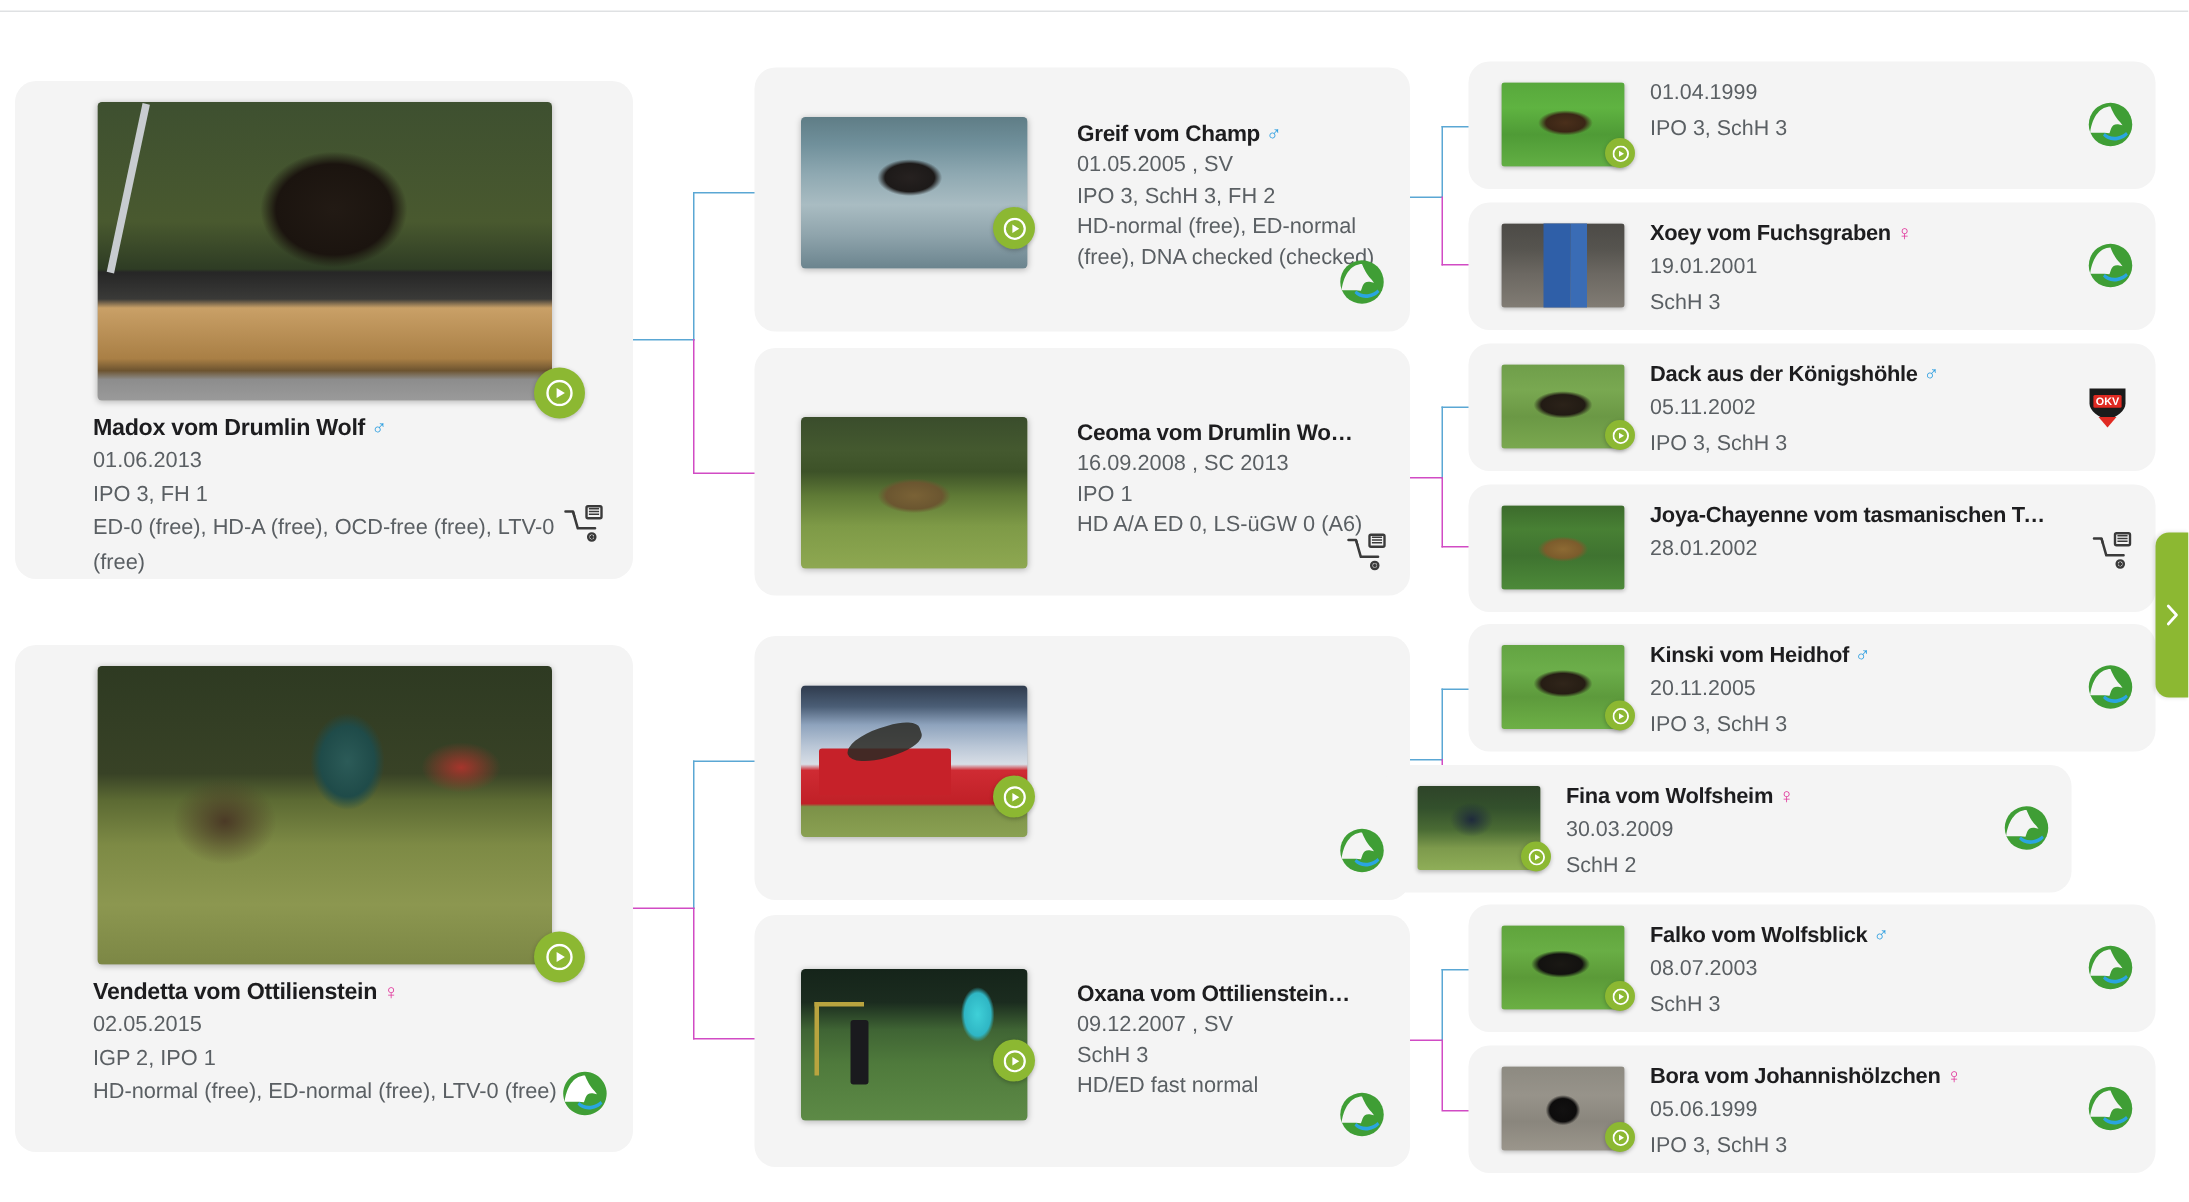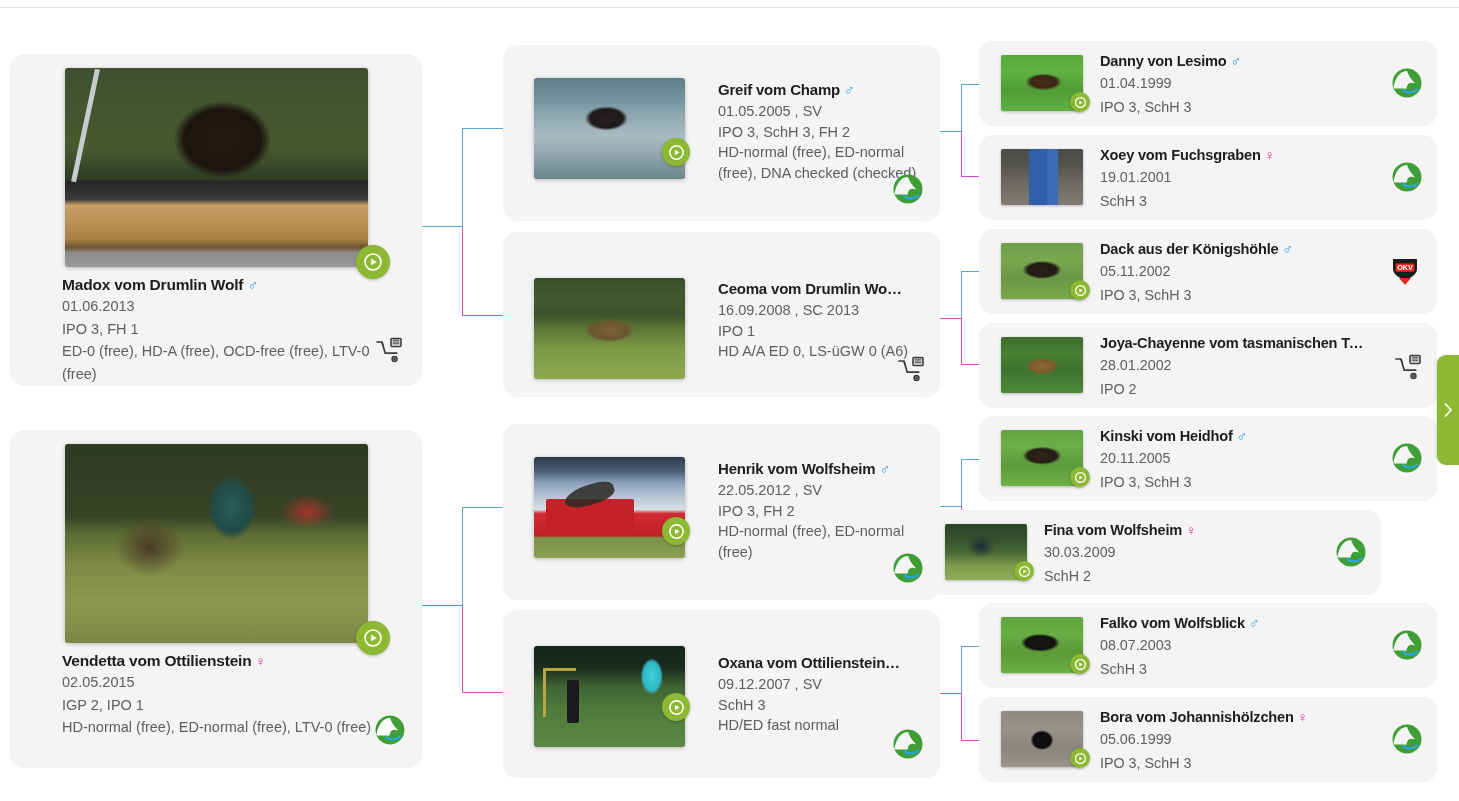--- a/index.html
+++ b/index.html
@@ -309,29 +309,20 @@
         #8da2bb;">
       <div style="position:absolute;left:8%;top:42%;width:58%;height:30%;background:#c62129;border-radius:2px;"></div>
       <div style="position:absolute;left:20%;top:28%;width:34%;height:20%;background:#2b2a24;border-radius:50% 40% 40% 50%;transform:rotate(-18deg);opacity:.85;"></div>
     </div>
     <div class="play" style="left:159px; top:93px; width:28px; height:28px;">
       <svg width="15" height="15" viewBox="0 0 18 18" aria-hidden="true">
           <circle cx="9" cy="9" r="8" fill="none" stroke="#ffffff" stroke-width="1.8"></circle>
           <path d="M7.1 5.6 L12.6 9 L7.1 12.4 Z" fill="#ffffff"></path>
         </svg>
     </div>
-    <div class="info">
-      <div class="dogname">
-        <span>Henrik vom Wolfsheim</span>
-        <span class="sex male">♂</span>
-      </div>
-      <div class="line">22.05.2012 , SV</div>
-      <div class="line">IPO 3, FH 2</div>
-      <div class="line">HD-normal (free), ED-normal (free)</div>
-    </div>
     <div class="badge" style="right:16px; bottom:12px;">
       <svg width="32" height="32" viewBox="0 0 32 32" aria-hidden="true">
         <circle cx="16" cy="16" r="14.5" fill="#3f9e35"></circle>
         <path d="M2.4 21.5 C4 9.5 10 4 16 4 C18 9 20 12 22.5 14.5 L24 16.5 L21.8 16 C19.2 15.4 17.2 16.4 16.4 18.6 L15.3 21.8 L12 21.5 Z" fill="#f4f4f4"></path>
         <path d="M12.2 21.6 C14 23.6 17.2 24.6 20.6 24 C23 23.6 25 22.4 26.4 21 L27.6 22.6 C25.6 25 22.2 26.6 18.4 26.6 C15.2 26.6 12.6 25.4 11 23.4 Z" fill="#2aa5e0"></path>
       </svg>
     </div>
   </div>
 
   <div class="card g2" style="left:503px; top:610px; height:168px;">
@@ -374,24 +365,20 @@
         radial-gradient(ellipse 26px 12px at 52% 48%, #4a2f1b 0%, #3b2616 50%, rgba(59,38,22,0) 70%),
         linear-gradient(to bottom, #58a83c 0%, #5fb341 30%, #4f9b36 62%, #62af44 100%),
         #5aa93e;"></div>
     <div class="play" style="left:91px; top:51px; width:20px; height:20px;">
       <svg width="11" height="11" viewBox="0 0 18 18" aria-hidden="true">
           <circle cx="9" cy="9" r="8" fill="none" stroke="#ffffff" stroke-width="2"></circle>
           <path d="M7.1 5.6 L12.6 9 L7.1 12.4 Z" fill="#ffffff"></path>
         </svg>
     </div>
     <div class="info">
-      <div class="dogname">
-        <span>Danny von Lesimo</span>
-        <span class="sex male">♂</span>
-      </div>
       <div class="line">01.04.1999</div>
       <div class="line">IPO 3, SchH 3</div>
     </div>
     <div class="badge" style="right:14px; top:26px;">
       <svg width="32" height="32" viewBox="0 0 32 32" aria-hidden="true">
         <circle cx="16" cy="16" r="14.5" fill="#3f9e35"></circle>
         <path d="M2.4 21.5 C4 9.5 10 4 16 4 C18 9 20 12 22.5 14.5 L24 16.5 L21.8 16 C19.2 15.4 17.2 16.4 16.4 18.6 L15.3 21.8 L12 21.5 Z" fill="#f4f4f4"></path>
         <path d="M12.2 21.6 C14 23.6 17.2 24.6 20.6 24 C23 23.6 25 22.4 26.4 21 L27.6 22.6 C25.6 25 22.2 26.6 18.4 26.6 C15.2 26.6 12.6 25.4 11 23.4 Z" fill="#2aa5e0"></path>
       </svg>
     </div>
@@ -457,21 +444,20 @@
       background:
         radial-gradient(ellipse 24px 12px at 50% 52%, #8d6a33 0%, #7c5c2c 50%, rgba(124,92,44,0) 70%),
         linear-gradient(to bottom, #3c6b2c 0%, #488034 28%, #3f7330 60%, #4d8a39 100%),
         #457c31;"></div>
     <div class="info">
       <div class="dogname">
         <span>Joya-Chayenne vom tasmanischen Teufe…</span>
         <span class="sex female"></span>
       </div>
       <div class="line">28.01.2002</div>
-      <div class="line">IPO 2</div>
     </div>
     <div class="badge" style="right:14px; top:30px;">
       <svg width="30" height="30" viewBox="0 0 30 30" aria-hidden="true">
         <path d="M3 6 h5 l3.2 11.2 h11.5" fill="none" stroke="#3a3a3a" stroke-width="1.7" stroke-linejoin="round" stroke-linecap="round"></path>
         <path d="M8 6 l1 3.5" fill="none" stroke="#3a3a3a" stroke-width="1.5"></path>
         <rect x="17" y="2.5" width="10" height="8" rx="1" fill="none" stroke="#3a3a3a" stroke-width="1.6"></rect>
         <path d="M18.6 4.2 h6.8 M18.6 6 h6.8 M18.6 7.8 h6.8" stroke="#3a3a3a" stroke-width="1"></path>
         <circle cx="20.5" cy="23" r="2.4" fill="none" stroke="#3a3a3a" stroke-width="1.6"></circle>
         <path d="M19.2 23 h2.6 M20.5 21.7 v2.6" stroke="#3a3a3a" stroke-width="1.4"></path>
       </svg>

